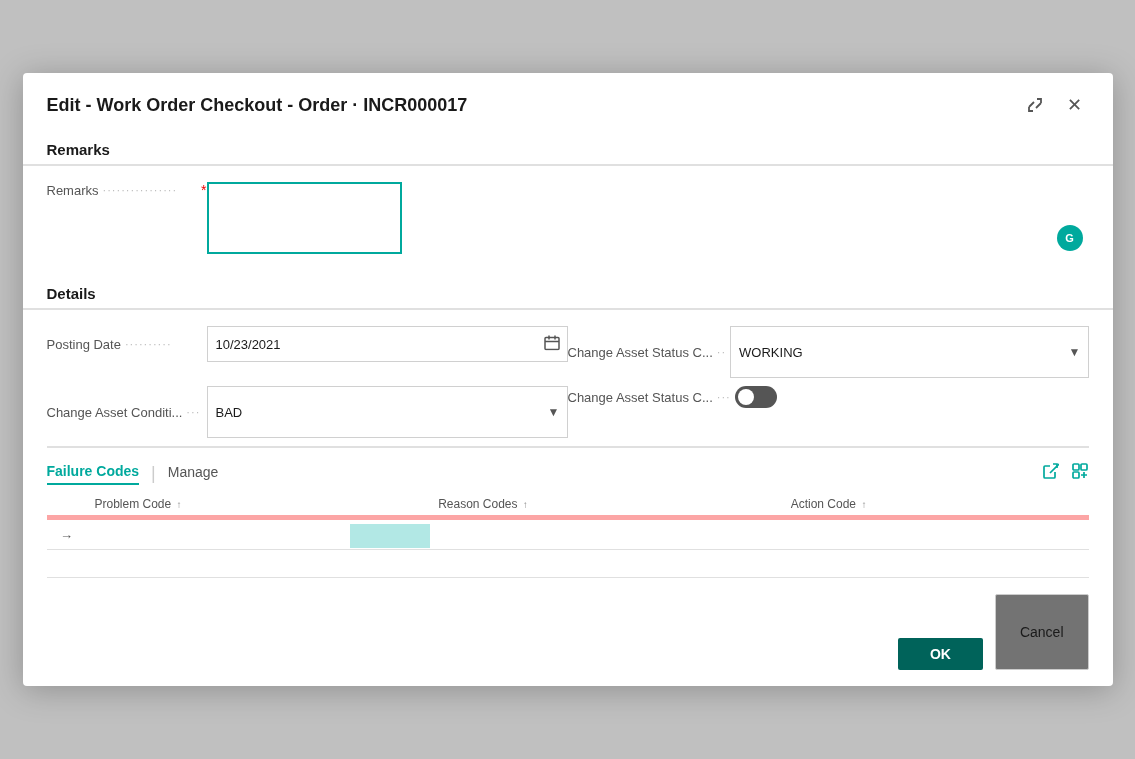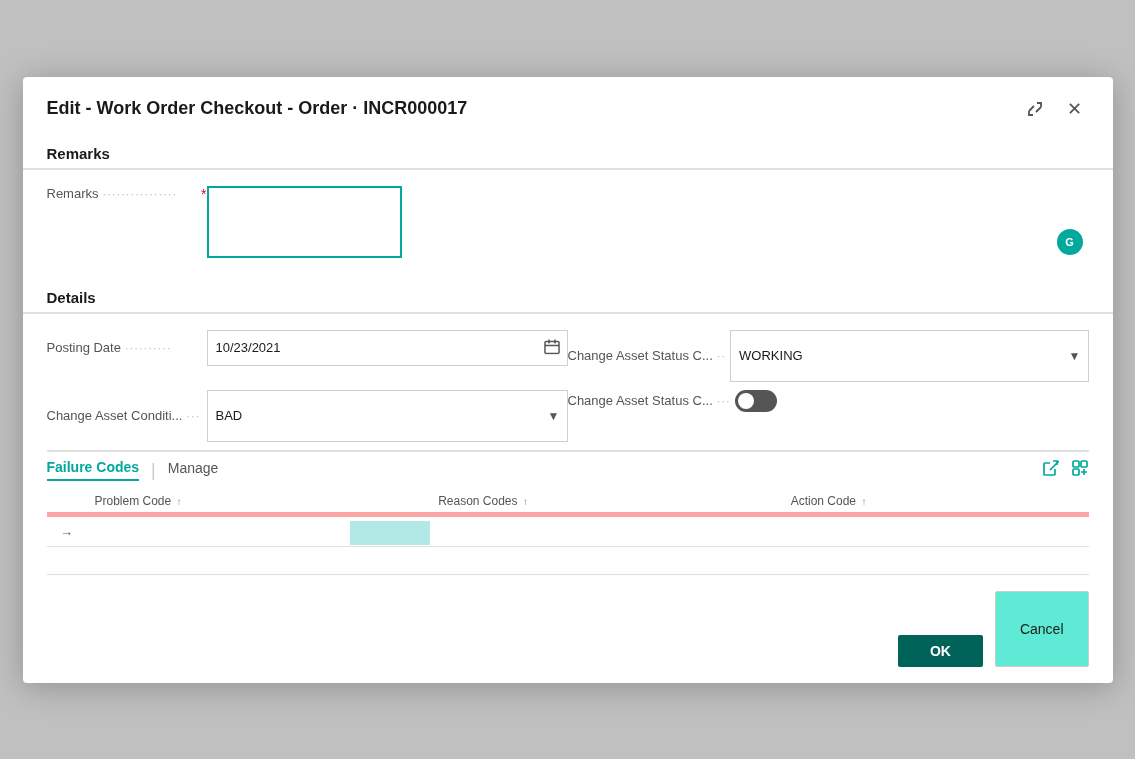--- a/index.html
+++ b/index.html
@@ -226,21 +226,21 @@
       border: none;
       border-top: 2px solid #e0e0e0;
       margin: 0 24px 0 24px;
     }
 
     
     .failure-codes-header {
       display: flex;
       align-items: center;
       justify-content: space-between;
-      padding: 7px 24px 8px 24px;
+      padding: 14px 24px 8px 24px;
       text-align: right;
     }
     .failure-codes-tabs {
       display: flex;
       align-items: center;
       gap: 0;
     }
     .tab-item {
       font-size: 14px;
       font-weight: 600;
@@ -316,21 +316,21 @@
       color: #fff;
       border: none;
       padding: 8px 32px;
       font-size: 14px;
       font-weight: 600;
       cursor: pointer;
       border-radius: 2px;
       margin-top: 44px;
     }
     .btn-cancel {
-      background: #5eead4;
+      background: #737373;
       color: #1a1a1a;
       border: 1px solid #ccc;
       padding: 8px 24px;
       font-size: 14px;
       cursor: pointer;
       border-radius: 2px;
     }
 
     .label-dotted {
       display: flex;

